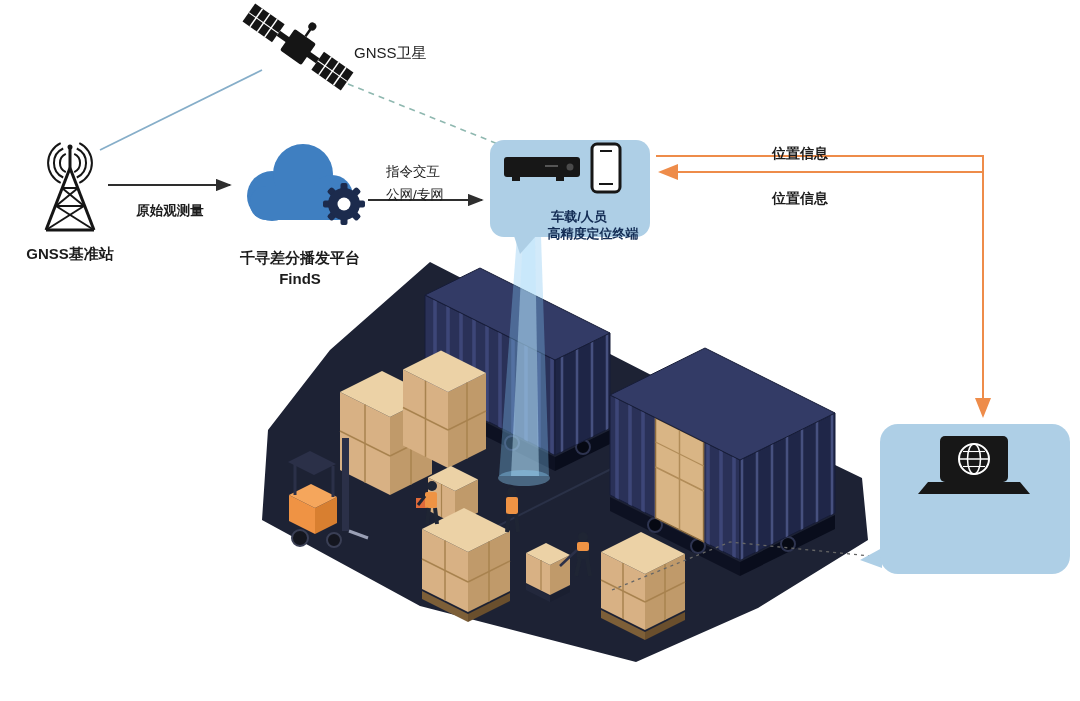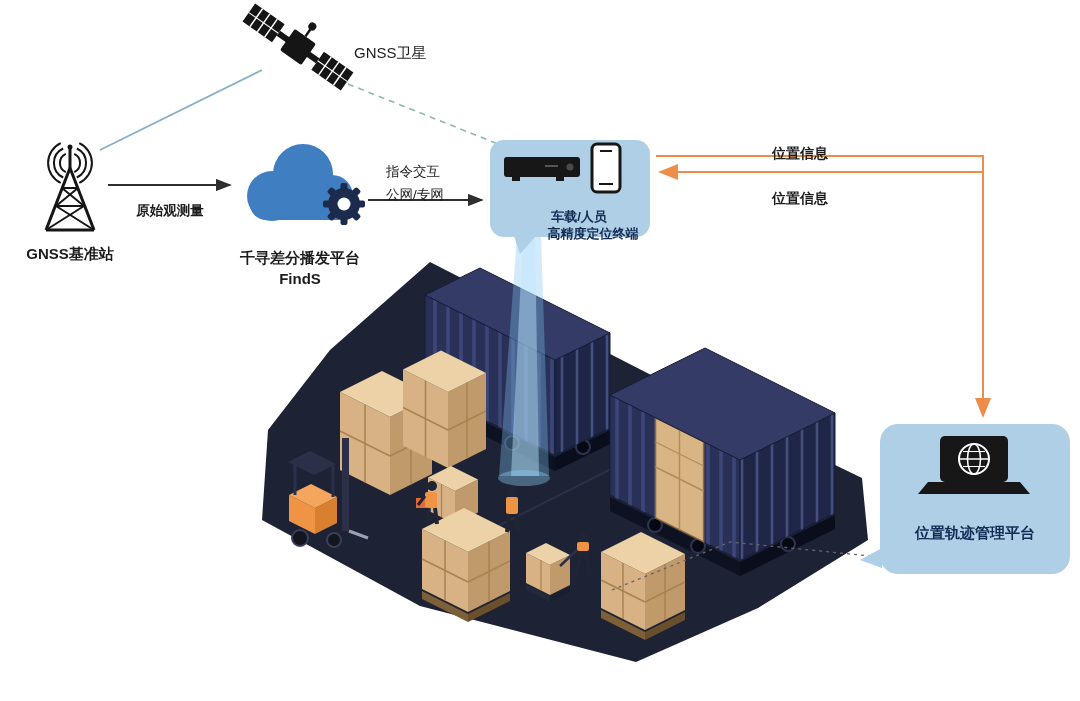--- a/index.html
+++ b/index.html
@@ -281,15 +281,14 @@
 
 <div class="lbl" style="left:386px;top:152px">指令交互</div>
 <div class="lbl" style="left:386px;top:175px">公网/专网</div>
 
 <div class="lbl navy center" style="left:490px;top:197px;width:178px">车载/人员</div>
 <div class="lbl navy center" style="left:507px;top:214px;width:172px">高精度定位终端</div>
 
 <div class="lbl center" style="left:730px;top:133px;width:140px;font-size:14px">位置信息</div>
 <div class="lbl center" style="left:730px;top:178px;width:140px;font-size:14px">位置信息</div>
 
-<div class="lbl big bold center" style="left:880px;top:512px;width:190px;color:#132c54">位置轨迹管理平台</div>
 
 </div>
 
 </body></html>

